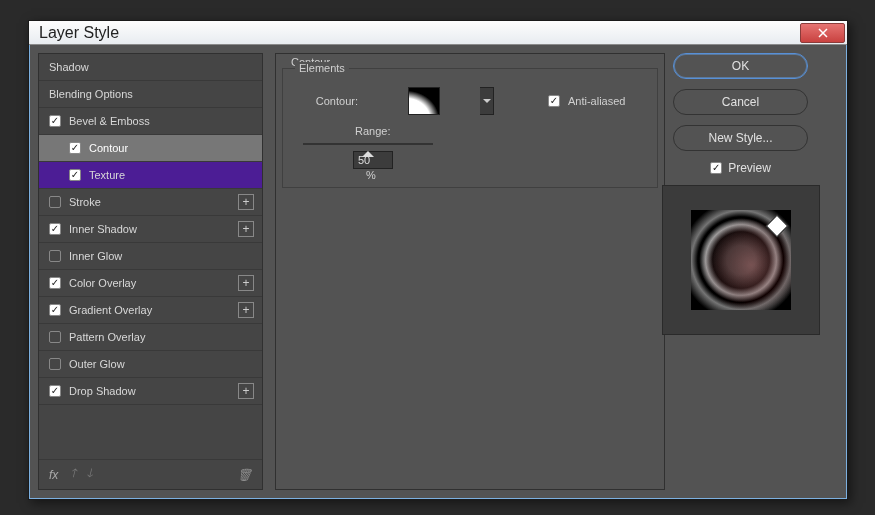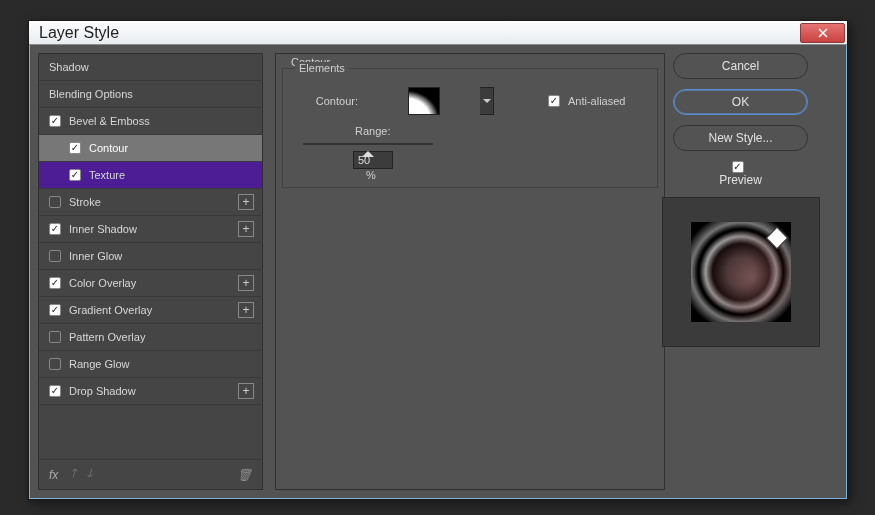--- a/index.html
+++ b/index.html
@@ -36,21 +36,21 @@
   .aa { margin-left:14px; display:flex; align-items:center; }
   .row2 { position:absolute; top:56px; left:20px;flex-direction:column; }
   .slider { width:130px; height:14px; position:relative; }
   .track { position:absolute; top:6px; left:0; right:0; height:2px; background:#333; }
   .thumb { position:absolute; top:8px; left:50%; transform:translateX(-50%); width:0; height:0; border:6px solid transparent; border-bottom-color:#ddd; cursor:pointer; }
   .numbox { width:40px; height:18px; background:#3c3c3c; border:1px solid #222; color:#ddd; font-size:11px; padding:0 4px; display:flex; align-items:center; margin-left:10px; }
   .pct { margin-left:6px; }
   .rightcol { position:absolute; top:8px; right:8px; width:195px; }
   .bigbtn { width:135px; height:26px; margin:0 auto 10px; border-radius:13px; border:1px solid #333; background:#535353; color:#e0e0e0; font-size:12px; display:flex; align-items:center; justify-content:center; cursor:pointer; }
   .bigbtn.primary { border:1px solid #5790d8; box-shadow: inset 0 0 0 1px rgba(100,160,230,0.5); }
-  .preview-row { display:flex; align-items:center; justify-content:center; font-size:12px; color:#e0e0e0; margin-top:6px; margin-bottom:10px;flex-direction:column; }
+  .preview-row { display:flex; align-items:center; justify-content:center; font-size:12px; color:#e0e0e0; margin-top:6px; margin-bottom:10px; }
   .preview-row .cb { margin-right:6px; }
   .previewbox { width:158px; height:150px; background:#3b3b3b; border:1px solid #2a2a2a; margin:0 auto; display:flex; align-items:center; justify-content:center; }
   .pv-img { width:100px; height:100px; background:
     radial-gradient(circle at 60% 55%, rgba(200,130,130,0.4) 0%, rgba(100,60,60,0.3) 40%, transparent 60%),
     radial-gradient(circle at 50% 50%, #444 20%, #222 40%, #999 50%, #111 60%, #777 70%, #000 90%),
     linear-gradient(135deg, #ddd 0%, #333 30%, #aaa 50%, #222 70%, #888 100%);
     filter: contrast(1.3);
     position:relative; }
   .pv-img::after { content:""; position:absolute; top:8px; right:6px; width:14px; height:14px; background:#eee; transform:rotate(45deg); border:1px solid #222; }
 </style>
@@ -110,21 +110,21 @@
           <span class="cb on"></span>
           <span>Gradient Overlay</span>
           <span class="plus">+</span>
         </div>
       <div class="sb-item">
           <span class="cb"></span>
           <span>Pattern Overlay</span>
         </div>
       <div class="sb-item">
           <span class="cb"></span>
-          <span>Range Glow</span>
+          <span>Outer Glow</span>
         </div>
       <div class="sb-item">
           <span class="cb on"></span>
           <span>Drop Shadow</span>
           <span class="plus">+</span>
         </div>
       <div class="sb-footer">
         <span class="fx">fx</span>
         <span class="arrow">🡑</span>
         <span class="arrow">🡓</span>
@@ -151,22 +151,22 @@
             <div class="track"></div>
             <div class="thumb"></div>
           </div>
           <div class="numbox">50</div>
           <span class="pct">%</span>
         </div>
       </div>
     </div>
 
     <div class="rightcol">
+      <div class="bigbtn primary">OK</div>
       <div class="bigbtn">Cancel</div>
-      <div class="bigbtn primary">OK</div>
       <div class="bigbtn">New Style...</div>
       <div class="preview-row">
         <span class="cb on"></span>
         <span>Preview</span>
       </div>
       <div class="previewbox">
         <div class="pv-img"></div>
       </div>
     </div>
 

